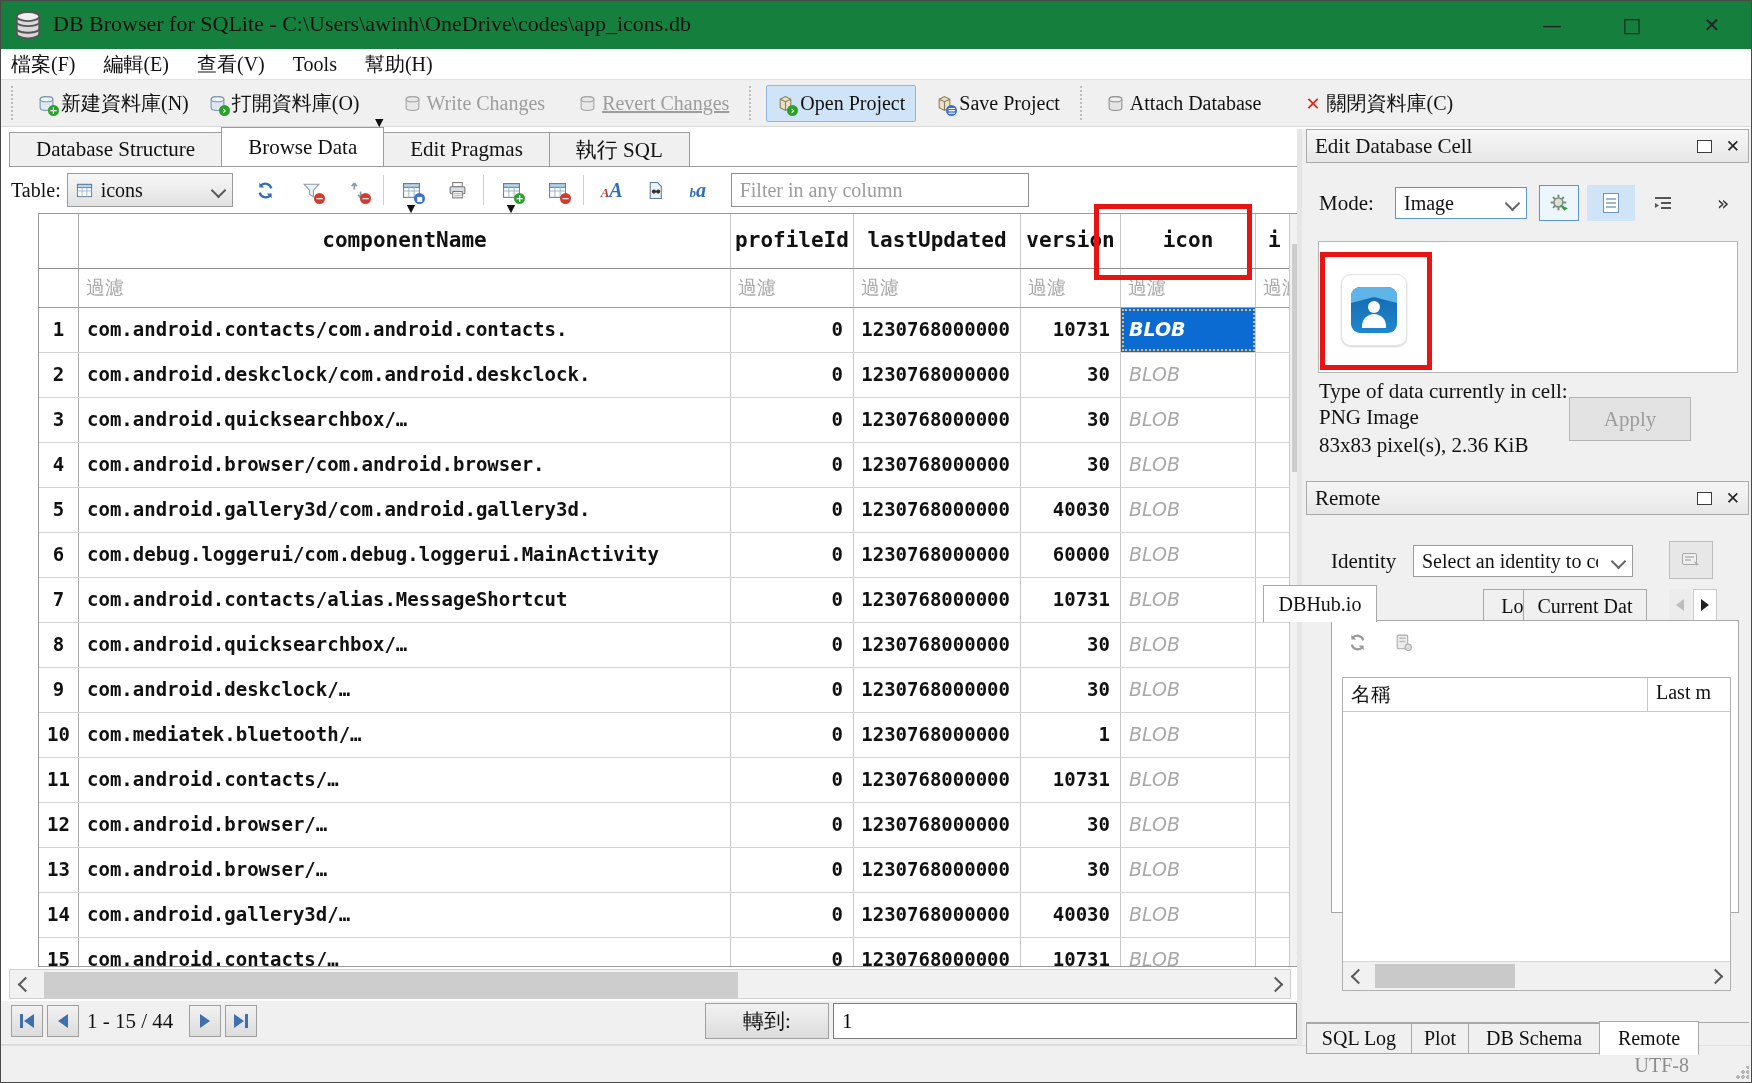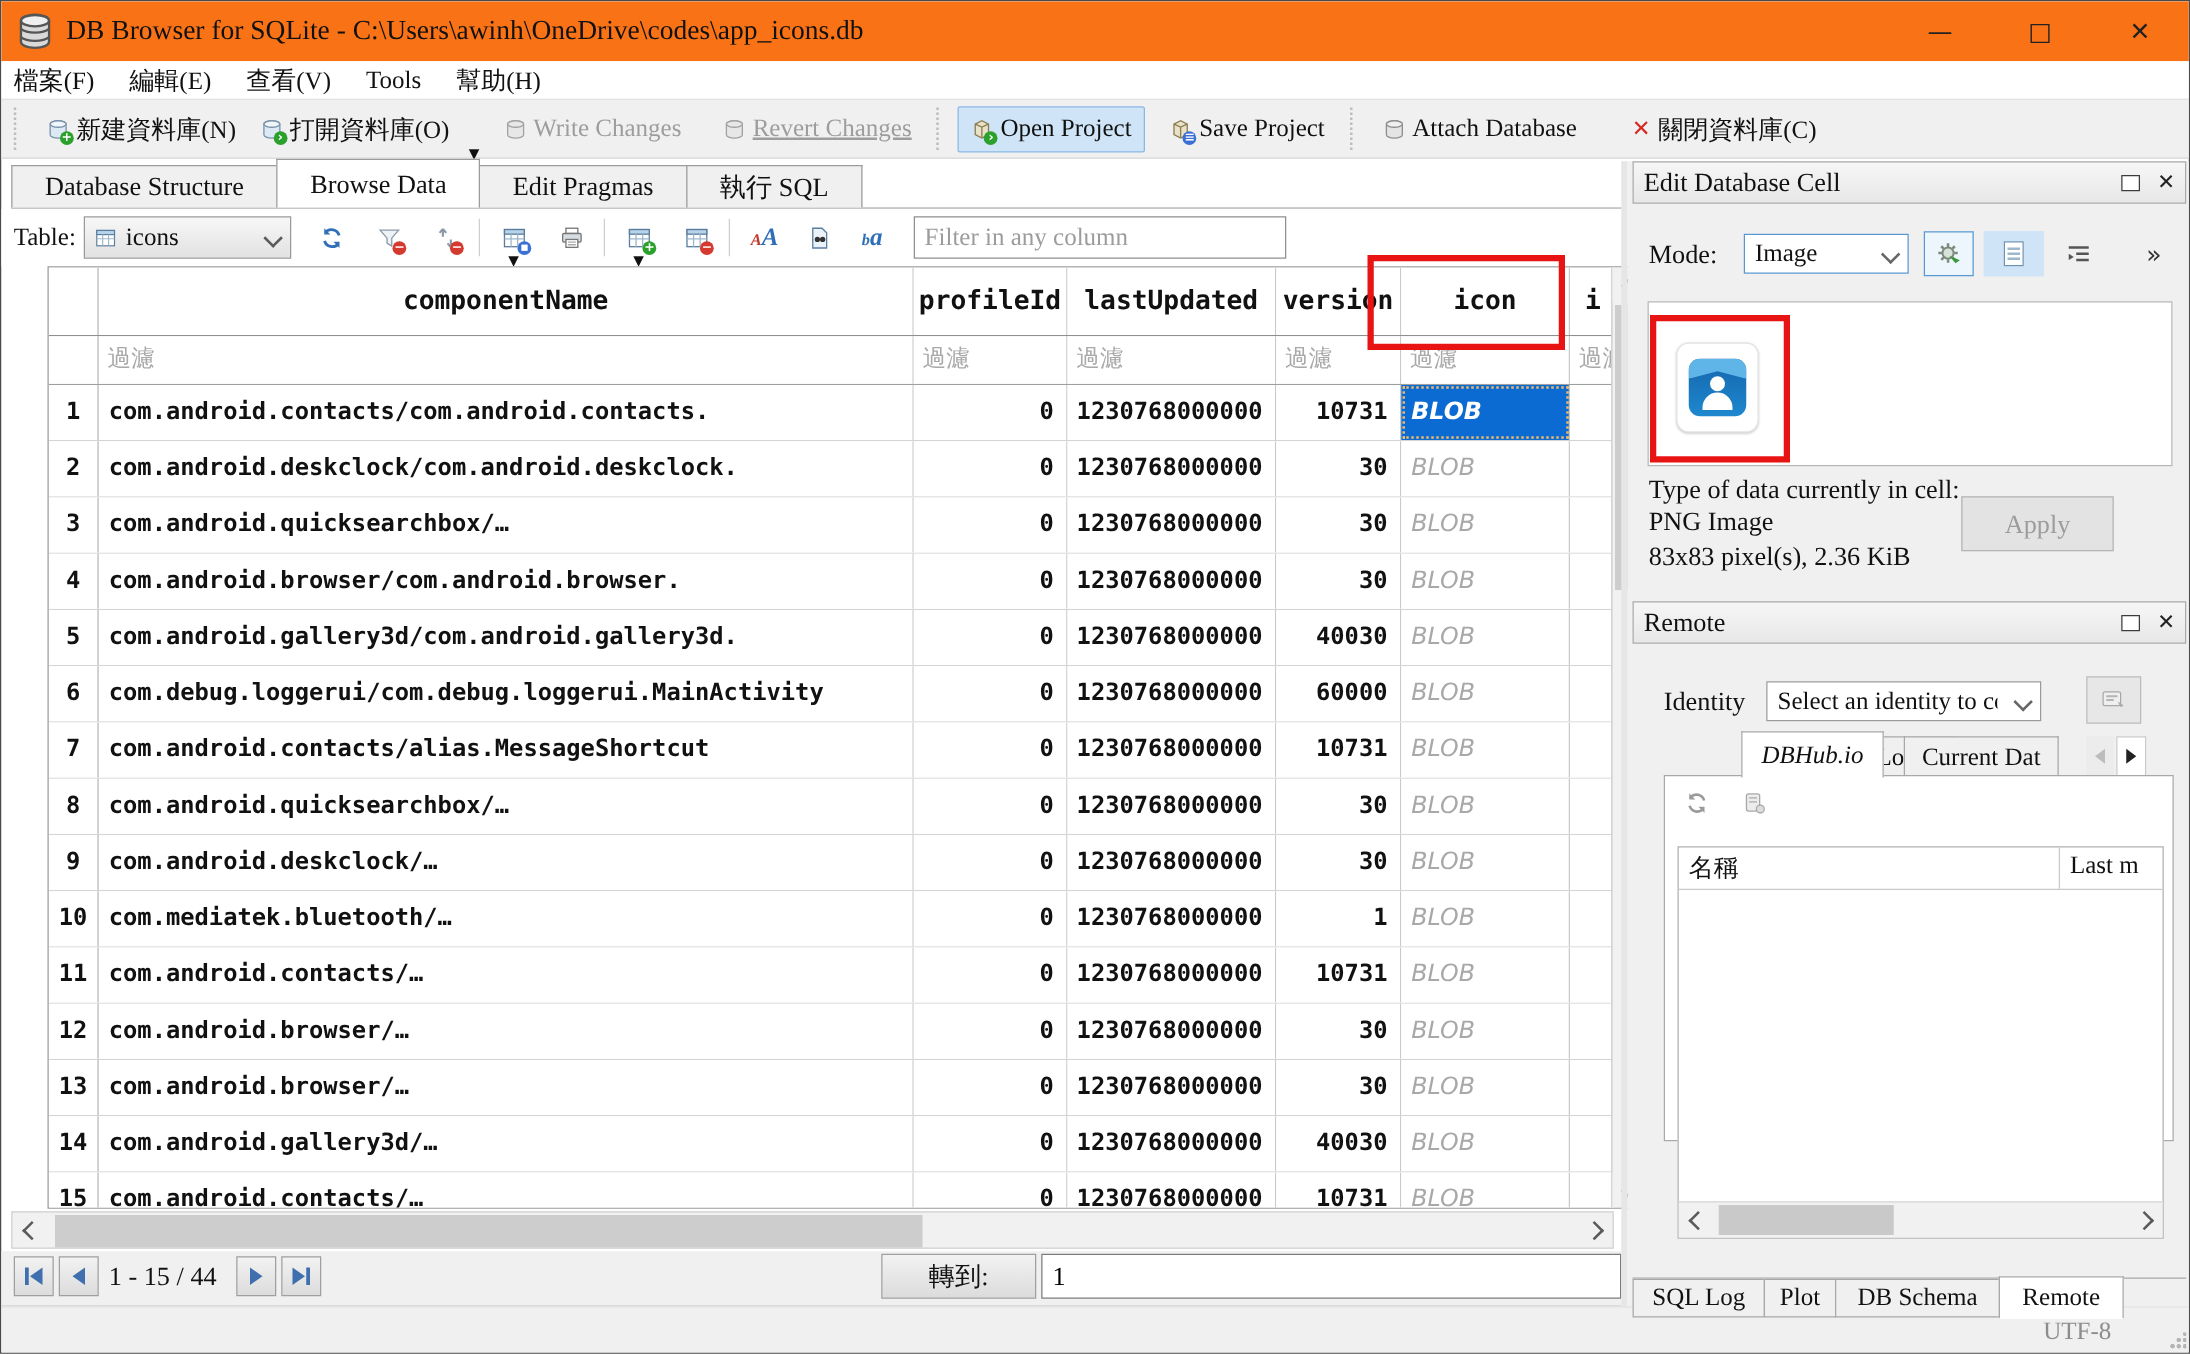--- a/index.html
+++ b/index.html
@@ -2,21 +2,21 @@
 <html><head>
 <meta charset="utf-8">
 <style>
   html,body{margin:0;padding:0;background:#444;}
   .app{position:relative;width:1752px;height:1083px;background:#fff;
        font-family:"Liberation Serif","DejaVu Serif",serif;color:#111;
        border:1px solid #4a4a4a;box-sizing:border-box;overflow:hidden;}
   .abs{position:absolute;box-sizing:border-box;}
 
   
-  .titlebar{left:0;top:0;width:1752px;height:48px;background:#f97316;}
+  .titlebar{left:0;top:0;width:1752px;height:48px;background:#15803d;}
   .apptitle{left:52px;top:10px;font-size:22px;white-space:nowrap;}
   .winbtn{top:8px;width:46px;height:32px;text-align:center;line-height:32px;font-size:20px;
           font-family:"DejaVu Sans",sans-serif;color:#222;cursor:default;}
 
   
   .menubar{left:0;top:48px;width:1752px;height:30px;background:#fff;display:flex;align-items:center;
            padding-left:10px;gap:28px;font-size:20px;}
   .menubar span{white-space:nowrap;}
 
   
@@ -639,21 +639,21 @@
     <span class="chv down"></span>
   </div>
   <div class="mbtn abs" style="left:1668px;top:540px;width:44px;height:38px;background:#e7e7e7;border:1px solid #bdbdbd;">
     <svg width="20" height="18" viewBox="0 0 20 18">
         <rect x="1.5" y="2.5" width="14" height="11" rx="1.5" fill="#efefef" stroke="#a8a8a8"></rect>
         <path d="M4 6h9M4 9h6" stroke="#b5b5b5" stroke-width="1.5"></path>
         <path d="M13 10l5 3.5-2.6 1z" fill="#a8a8a8"></path>
       </svg>
   </div>
 
-  <div class="rtab active" style="left:1392px;top:584px;width:112px;font-style:italic;">DBHub.io</div>
+  <div class="rtab active" style="left:1262px;top:584px;width:112px;">DBHub.io</div>
   <div class="rtab" style="left:1482px;top:588px;width:80px;">Local</div>
   <div class="rtab" style="left:1522px;top:588px;width:122px;">Current Dat</div>
   <div class="mbtn abs" style="left:1668px;top:588px;width:22px;height:32px;background:#ececec;">
       <span class="ptri l" style="border-right-color:#bdbdbd;border-top-width:6px;border-bottom-width:6px;border-right-width:8px;"></span>
     </div>
   <div class="mbtn abs" style="left:1692px;top:588px;width:24px;height:32px;background:#fff;border:1px solid #c9c9c9;">
       <span class="ptri r" style="border-left-color:#222;border-top-width:6px;border-bottom-width:6px;border-left-width:8px;"></span>
     </div>
 
   <div class="rcontent abs" style="left:1330px;top:619px;width:408px;height:293px;">

